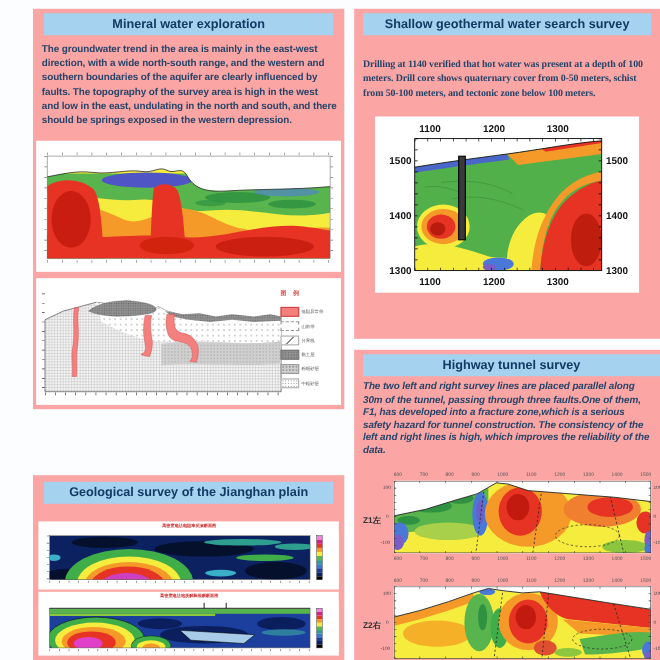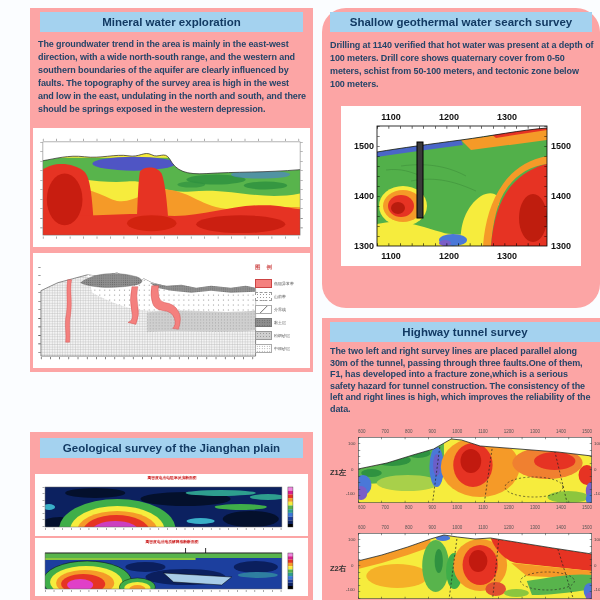--- a/index.html
+++ b/index.html
@@ -137,23 +137,23 @@
           <span class="legend-label">粉细砂层</span>
         </div>
       <div class="legend-row">
           <span class="legend-swatch sw6"></span>
           <span class="legend-label">中粗砂层</span>
         </div>
     </div>
   </div>
 </div>
 
-<div class="panel" style="left:322px;top:8px;width:278px;height:300px;border-radius:24px;">
+<div class="panel" style="left:322px;top:8px;width:278px;height:300px;">
   <div class="panel-header" style="left:8px;right:8px;">Shallow geothermal water search survey</div>
-  <div class="panel-text" style="top:31px;">Drilling at 1140 verified that hot water was present at a depth of 100 meters. Drill core shows quaternary cover from 0-50 meters, schist from 50-100 meters, and tectonic zone below 100 meters.</div>
+  <div class="panel-text" style="top:44px;font-family:Liberation Serif, serif;">Drilling at 1140 verified that hot water was present at a depth of 100 meters. Drill core shows quaternary cover from 0-50 meters, schist from 50-100 meters, and tectonic zone below 100 meters.</div>
 
   <div class="map-box">
     <svg width="100%" height="100%" viewBox="0 0 240 160" preserveAspectRatio="none">
       <defs>
           <clipPath id="gM">
             <rect x="36" y="20" width="170" height="120"></rect>
           </clipPath>
         </defs>
       <rect width="240" height="160" fill="#fff"></rect>
       <g clip-path="url(#gM)">
@@ -295,21 +295,21 @@
         <rect x="252" y="39" width="5" height="3" fill="#000"></rect>
         <rect x="252" y="6" width="5" height="36" fill="none" stroke="#333" stroke-width="0.4"></rect>
       </g>
       <line x1="10" y1="44" x2="246" y2="44" stroke="#555" stroke-width="2" stroke-dasharray="0.5,8.2"></line>
     </svg>
   </div>
 </div>
 
 <div class="panel" style="left:322px;top:318px;width:278px;height:282px;">
   <div class="panel-header" style="left:8px;right:0;">Highway tunnel survey</div>
-  <div class="panel-text" style="top:28px;line-height:11.5px;font-size:9px;">The two left and right survey lines are placed parallel along 30m of the tunnel, passing through three faults.One of them, F1, has developed into a fracture zone,which is a serious safety hazard for tunnel construction. The consistency of the left and right lines is high, which improves the reliability of the data.</div>
+  <div class="panel-text" style="top:28px;line-height:11.5px;font-size:9px;font-style:italic;">The two left and right survey lines are placed parallel along 30m of the tunnel, passing through three faults.One of them, F1, has developed into a fracture zone,which is a serious safety hazard for tunnel construction. The consistency of the left and right lines is high, which improves the reliability of the data.</div>
 
   <div class="tunnel-fig" style="top:112px;text-decoration:underline;">
     <span class="zlabel">Z1左</span>
     <div class="t-xrow t-top">
         <span>600</span>
         <span>700</span>
         <span>800</span>
         <span>900</span>
         <span>1000</span>
         <span>1100</span>

